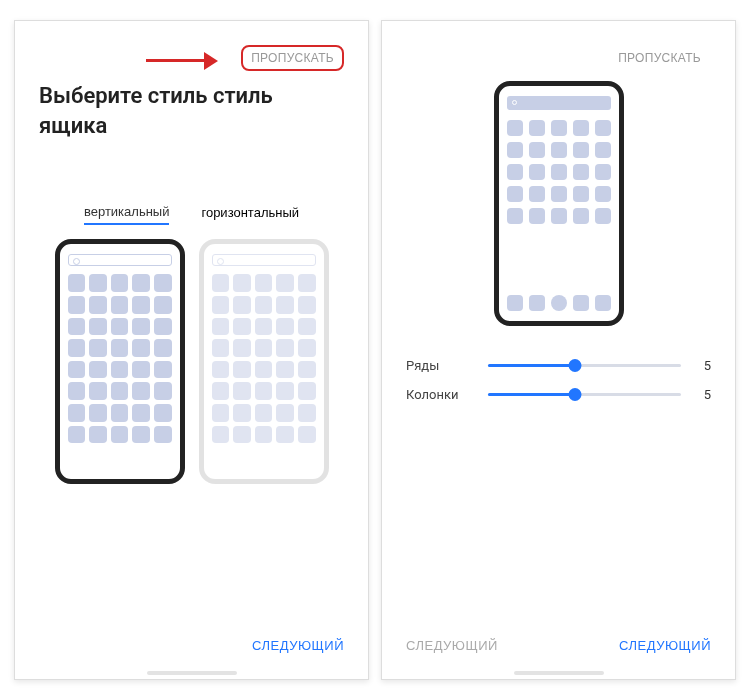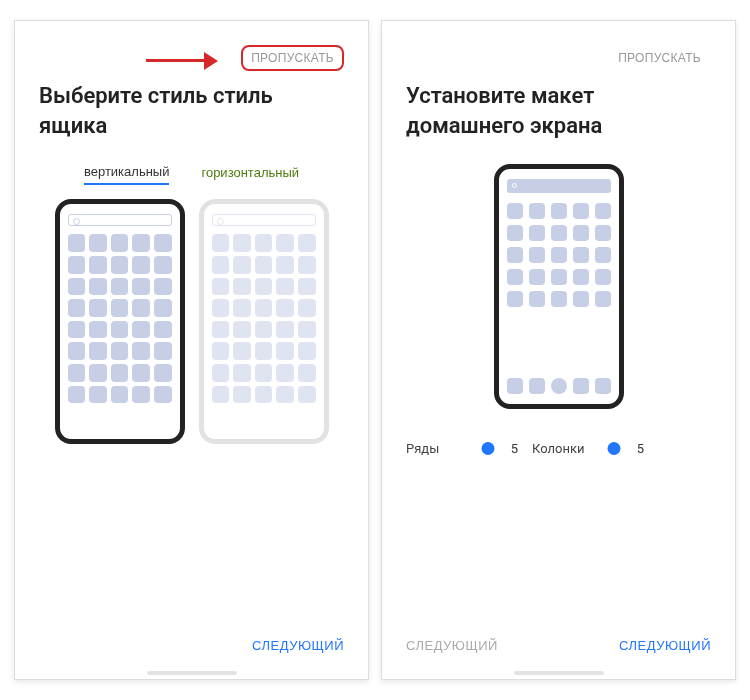--- a/index.html
+++ b/index.html
@@ -73,24 +73,25 @@
       font-weight: 600;
       color: #222;
       line-height: 1.35;
       margin-bottom: 24px;
     }
     .tabs {
       display: flex;
       gap: 32px;
       justify-content: center;
       margin-bottom: 14px;
+      margin-top: 40px;
     }
     .tab {
       font-size: 13px;
-      color: #4d7c0f;
+      color: #000000;
       padding-bottom: 4px;
       cursor: pointer;
       background: none;
       border: none;
     }
     .tab.active {
       color: #333;
       border-bottom: 2px solid #2176ff;
     }
     .phones-row {
@@ -143,21 +144,21 @@
       bottom: 10px; left: 8px; right: 8px;
       display: grid;
       grid-template-columns: repeat(5, 1fr);
       gap: 6px;
     }
     .phone.home .dock .center { border-radius: 50%; }
 
     .sliders {
       margin-top: 24px;
       display: flex;
-      flex-direction: row;
+      flex-direction: column;
       gap: 14px;
     }
     .slider-row {
       display: flex;
       align-items: center;
       gap: 10px;
     }
     .slider-label {
       width: 72px;
       font-size: 13px;
@@ -338,21 +339,20 @@
   <div class="footer right-only">
     <button class="nav-btn primary">СЛЕДУЮЩИЙ</button>
   </div>
   <div class="home-indicator"></div>
 </div>
 
 <div class="screen">
   <div class="skip-row">
     <button class="skip-btn">ПРОПУСКАТЬ</button>
   </div>
-  <h1 class="title">Установите макет домашнего экрана</h1>
 
   <div class="phones-row" style="justify-content:center;">
     <div class="phone home">
 
       <div style="height:14px;background:#c7cfe6;border-radius:3px;margin-bottom:10px;position:relative;">
         <div style="position:absolute;left:5px;top:4px;width:5px;height:5px;border:1px solid #fff;border-radius:50%;"></div>
       </div>
       <div class="grid">
         <div class="app"></div>
           <div class="app"></div>

